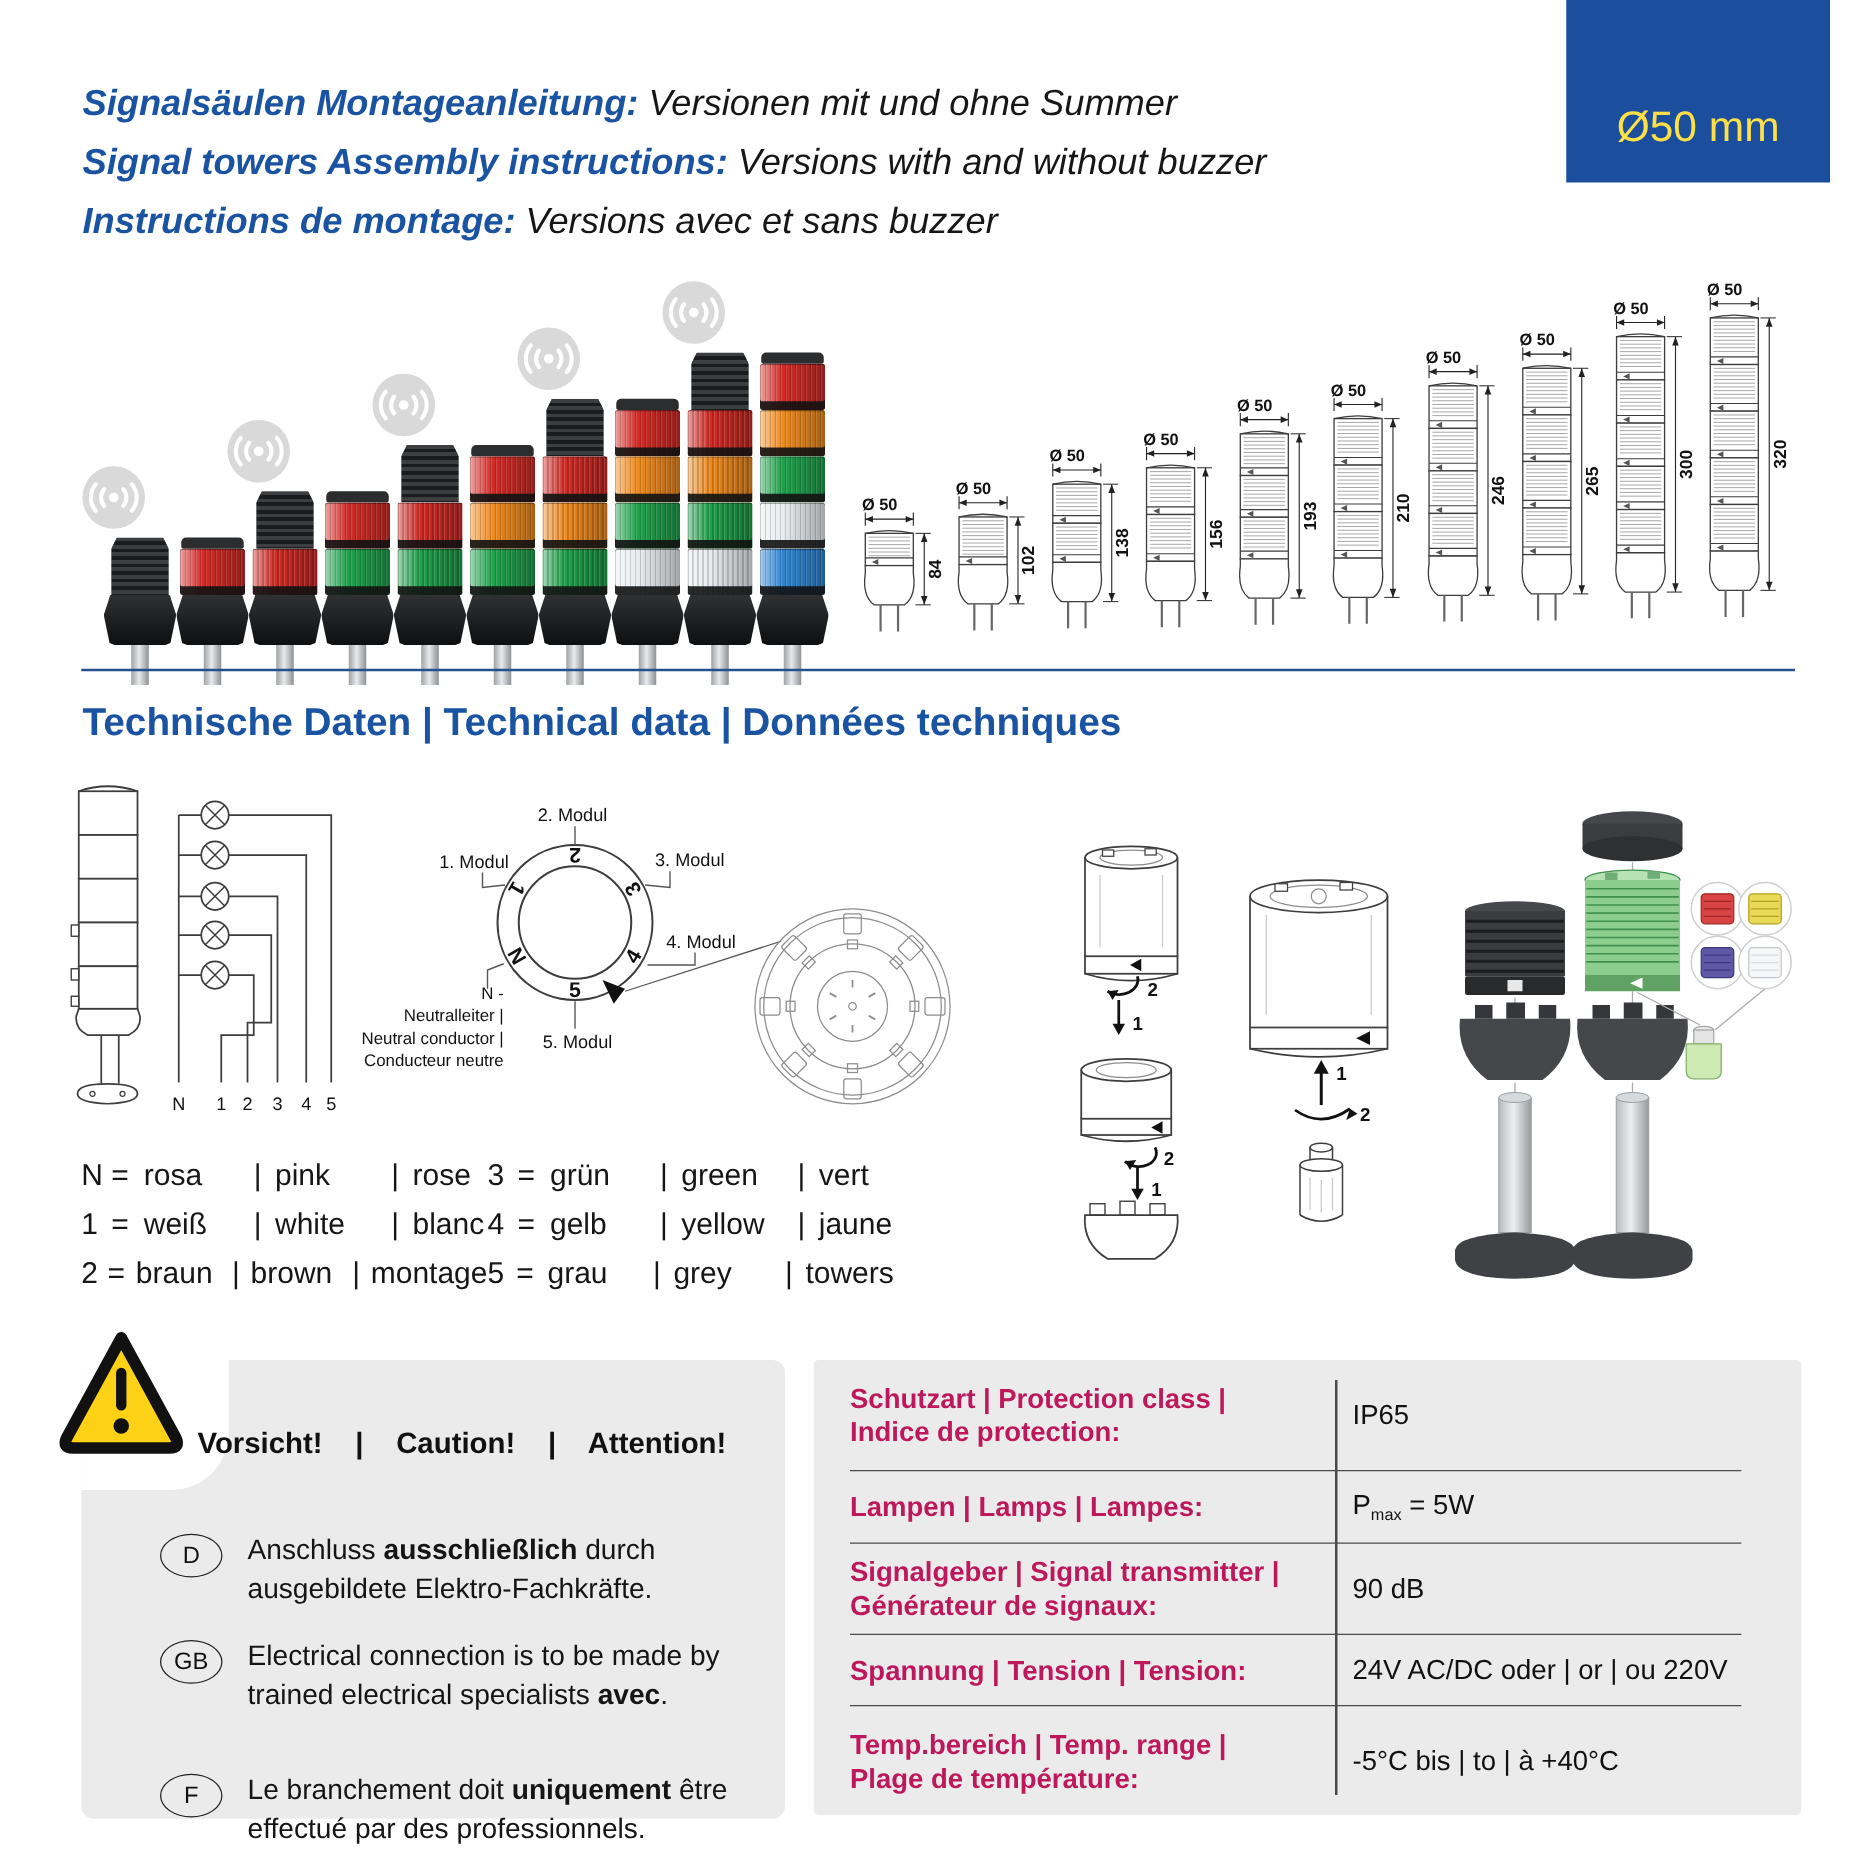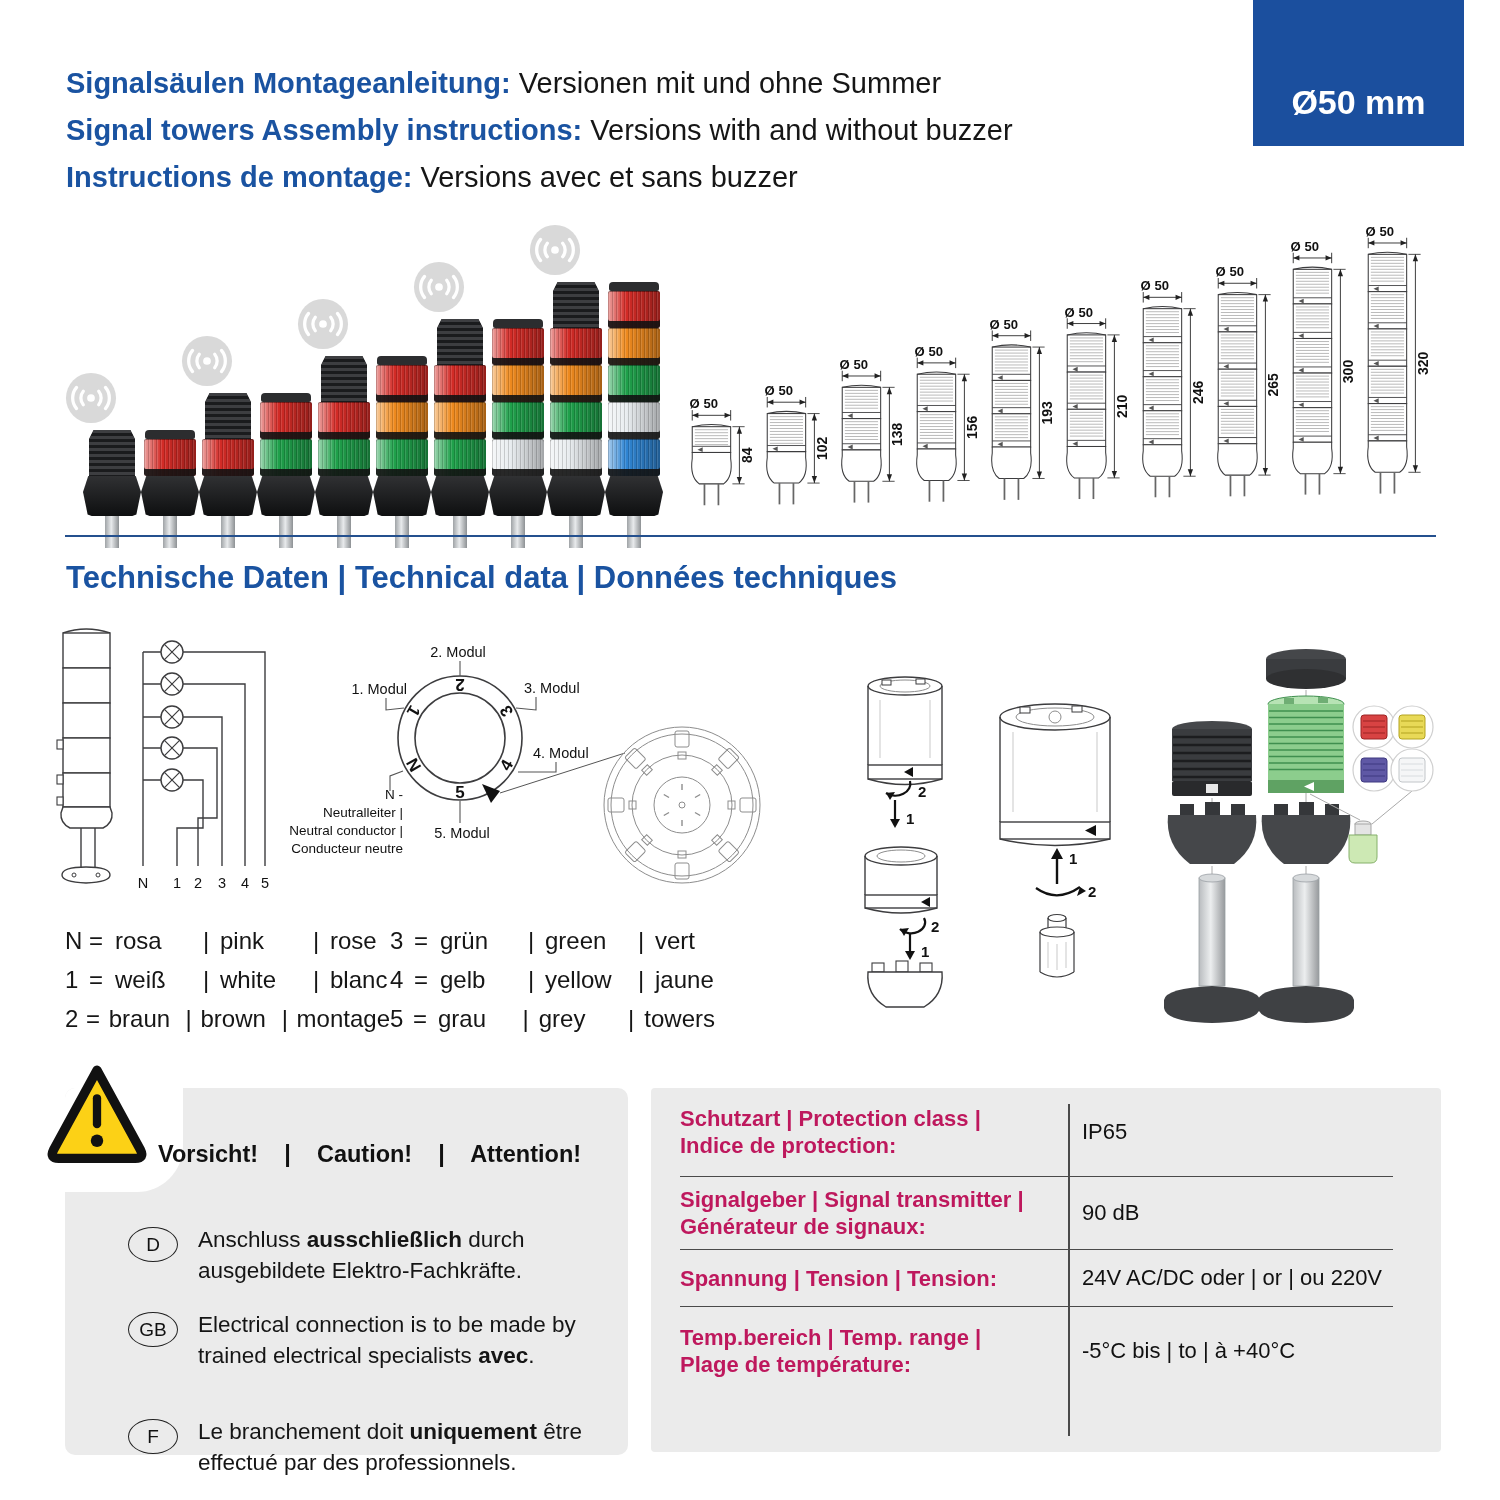--- a/index.html
+++ b/index.html
@@ -1,25 +1,25 @@
 <!DOCTYPE html>
 <html><head>
 <meta charset="utf-8">
 <style>
   html,body{margin:0;padding:0;background:#fff;}
   .page{position:relative;width:1500px;height:1500px;background:#fff;overflow:hidden;
         font-family:"Liberation Sans",sans-serif;color:#161616;}
   
   .titles{position:absolute;left:66px;top:60px;}
-  .tline{font-size:29px;line-height:47px;white-space:nowrap;}
+  .tline{font-size:29px;line-height:47px;white-space:nowrap;font-style:italic;}
   .lead{color:#1a53a1;font-weight:bold;}
   .rest{color:#161616;}
   .badge{position:absolute;left:1253px;top:0;width:211px;height:146px;background:#1b4f9e;
          display:flex;align-items:flex-end;justify-content:center;padding-bottom:24px;box-sizing:border-box;}
-  .badge span{color:#ffffff;font-size:34px;font-weight:bold;}
+  .badge span{color:#fde047;font-size:34px;font-weight:normal;}
   
   #photo-towers{position:absolute;left:83px;top:268px;width:552px;height:280px;display:flex;
                 align-items:flex-end;justify-content:space-between;}
   .ptower{position:relative;display:flex;flex-direction:column;align-items:center;}
   .pbadge{position:absolute;top:-58px;left:-18px;width:52px;height:52px;}
   .pcap{width:50px;height:9px;background:#2c2d2f;border-radius:4px 4px 2px 2px;}
   .pbuzz{width:46px;height:46px;background-color:#232426;
          background-image:repeating-linear-gradient(180deg,#3d3e41 0 3px,#1a1b1d 3px 6px);
          clip-path:polygon(10% 0,90% 0,100% 20%,100% 100%,0 100%,0 20%);}
   .pmod{width:52px;height:37px;border-radius:2px;
@@ -1076,20 +1076,24 @@
       <p class="ntext" style="margin:0"><span>Le branchement doit </span><b>uniquement</b><span> être effectué par des professionnels.</span></p>
     </div>
   </div>
 
   <div class="spec">
     <div class="vline"></div>
     <div class="trow r0">
       <div class="tlabel">Schutzart | Protection class | Indice de protection:</div>
       <div class="tvalue">IP65</div>
     </div>
+    <div class="trow r1">
+      <div class="tlabel">Lampen | Lamps | Lampes:</div>
+      <div class="tvalue"><span>P</span><sub>max</sub><span> = 5W</span></div>
+    </div>
     <div class="trow r2">
       <div class="tlabel">Signalgeber | Signal transmitter | Générateur de signaux:</div>
       <div class="tvalue">90 dB</div>
     </div>
     <div class="trow r3">
       <div class="tlabel">Spannung | Tension | Tension:</div>
       <div class="tvalue">24V AC/DC oder | or | ou 220V</div>
     </div>
     <div class="trow r4">
       <div class="tlabel">Temp.bereich | Temp. range | Plage de température:</div>

